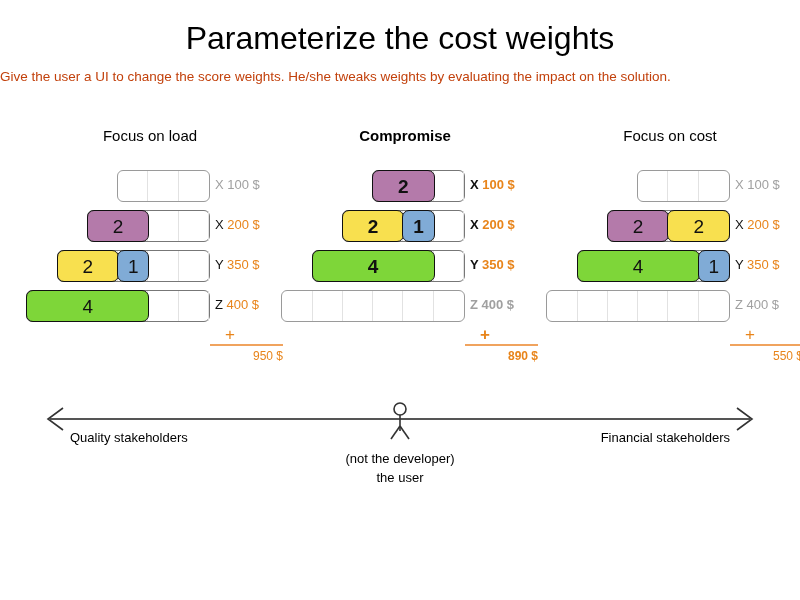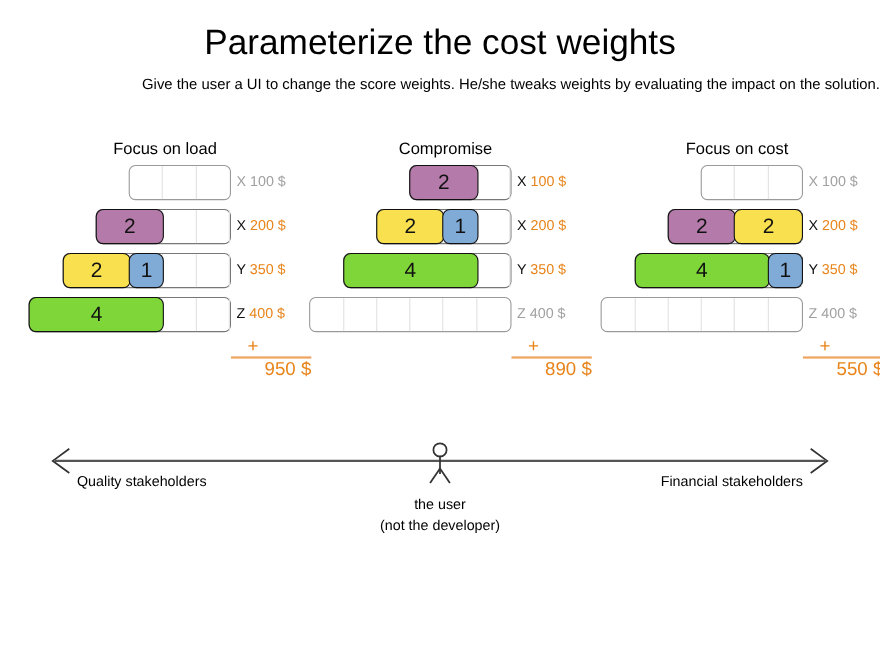--- a/index.html
+++ b/index.html
@@ -27,50 +27,51 @@
     font-weight: 400;
     line-height: 40px;
     color: #000;
     letter-spacing: 0px;
   }
   .slide-subtitle {
     position: absolute;
     top: 68px;
     left: 0;
     width: 800px;
-    text-align: right;
+    text-align: left;
     font-size: 13.5px;
     font-weight: 400;
     line-height: 18px;
-    color: #000000;
+    color: #c2410c;
   }
 
   
   .columns {
     position: absolute;
     top: 126px;
     left: 0;
     width: 800px;
     height: 250px;
   }
   .column {
     position: absolute;
     top: 0;
     width: 266px;
   }
   .col-0 { left: 17px; }
-  .col-1 { left: 272px; }
+  .col-1 { left: 272px; font-weight: bold; }
   .col-2 { left: 537px; }
 
   .column-title {
     text-align: center;
     font-size: 15px;
     line-height: 20px;
     color: #000;
     width: 266px;
+    margin-bottom: 20px;
   }
 
   
   .bar-row {
     position: relative;
     height: 40px;
     width: 266px;
   }
   .bar-track {
     position: absolute;
@@ -153,21 +154,21 @@
     width: 73px;
     height: 2px;
     background: #f0a35e;
   }
   .total-value {
     position: absolute;
     right: 0px;
     top: 21px;
     width: 73px;
     text-align: right;
-    font-size: 17px;
+    font-size: 12px;
     line-height: 18px;
     color: #e8841a;
     white-space: nowrap;
   }
 
   
   .spectrum {
     position: absolute;
     left: 0;
     top: 398px;
@@ -373,16 +374,16 @@
     <line x1="400" y1="17" x2="400" y2="33" stroke="#333" stroke-width="1.6"></line>
     <line x1="400" y1="28" x2="391" y2="41" stroke="#333" stroke-width="1.6"></line>
     <line x1="400" y1="28" x2="409" y2="41" stroke="#333" stroke-width="1.6"></line>
   </svg>
 
   <div class="axis-label right">Financial stakeholders</div>
 
   <div class="axis-label left">Quality stakeholders</div>
 
   <div class="user-caption">
+    <div>(not the developer)</div>
     <div>the user</div>
-    <div>(not the developer)</div>
   </div>
 </div>
 
 </body></html>

